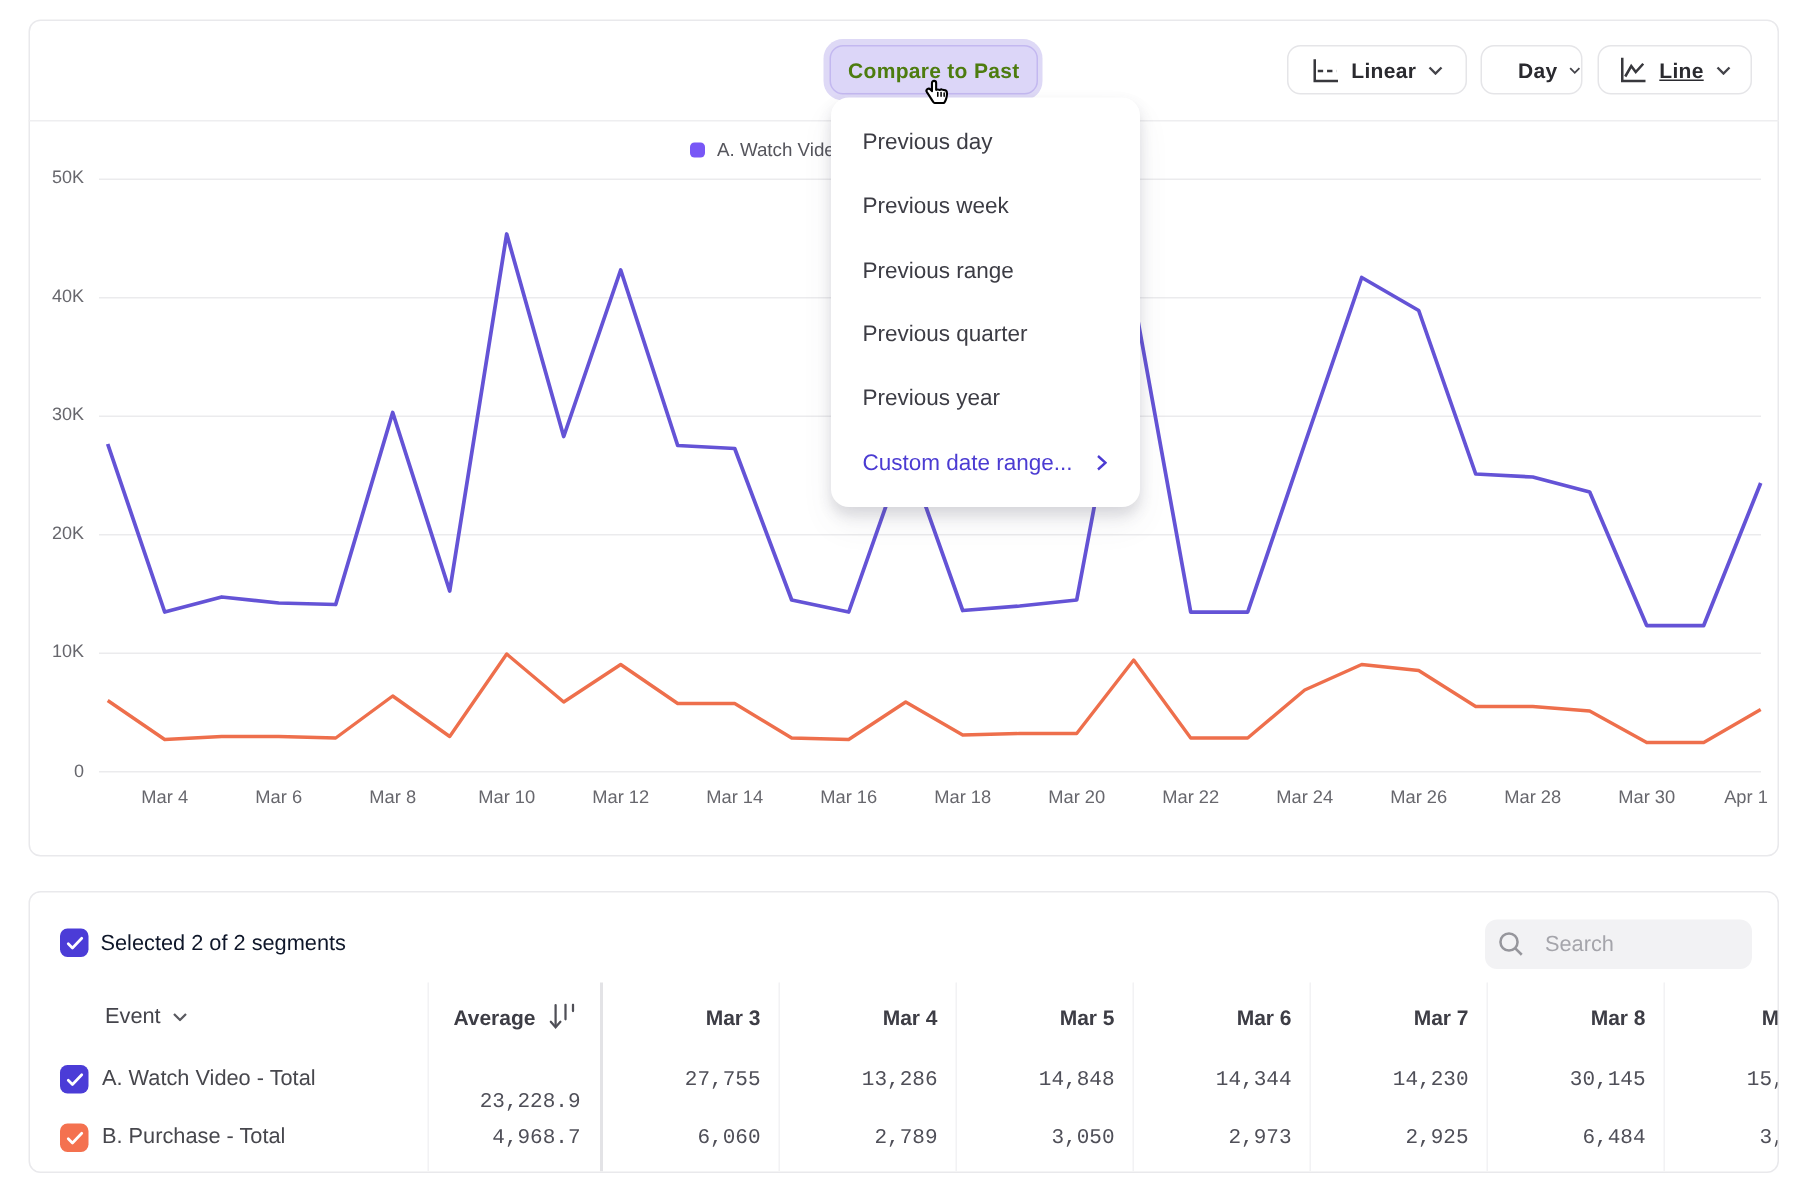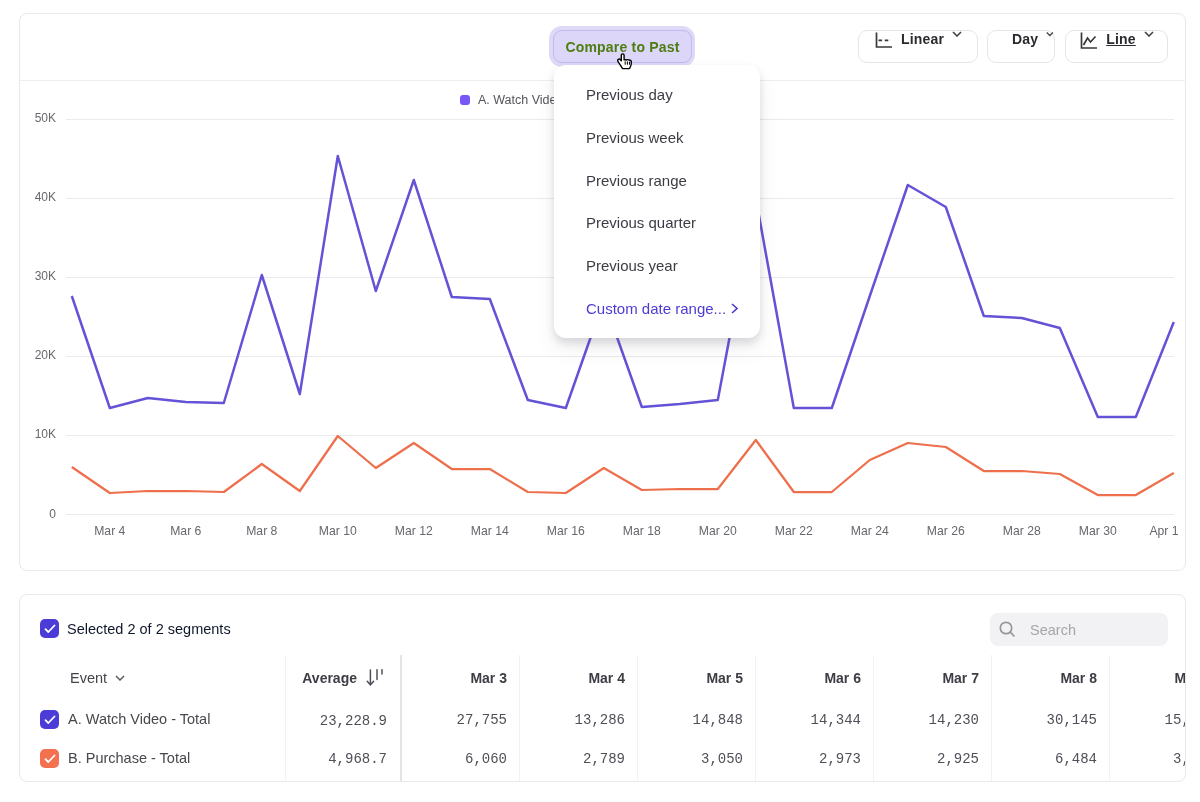--- a/index.html
+++ b/index.html
@@ -9,24 +9,24 @@
 #card2 { left:19px; top:594px; width:1167px; height:188px; overflow:hidden; }
 
 #toolbar { position:absolute; left:19px; top:13px; width:1167px; height:68px; border-bottom:1px solid #eeeef0; }
 #segctl { position:absolute; left:17px; top:17px; height:32px; border:1px solid #e5e5e8; border-radius:8px; display:flex; align-items:stretch; background:#fff; }
 .seg { display:flex; align-items:center; justify-content:center; font-size:15px; color:#5f5f66; border-right:1px solid #ebebee; white-space:nowrap; }
 .seg:last-child { border-right:none; }
 .seg.sel { background:#f3f3f4; font-weight:700; color:#26262b; }
 
 #cmpOuter { position:absolute; left:530px; top:13px; width:146px; height:41px; background:#ded9f6; border-radius:13px; }
 #cmpBtn { position:absolute; left:534px; top:17px; width:139px; height:33px; background:#dcd6f8; border:1px solid #c3b8f0; border-radius:9px; color:#4d7c0f; font-size:14px; font-weight:700; letter-spacing:0.2px; display:flex; align-items:center; justify-content:center; }
-.rbtn { position:absolute; top:17px; height:33px; border:1px solid #e5e5e8; border-radius:9px; background:#fff; display:flex; align-items:flex-start; justify-content:center; gap:8px; font-size:14px; font-weight:700; color:#2a2a2f; letter-spacing:0.2px; }
+.rbtn { position:absolute; top:17px; height:33px; border:1px solid #e5e5e8; border-radius:9px; background:#fff; display:flex; align-items:center; justify-content:center; gap:8px; font-size:14px; font-weight:700; color:#2a2a2f; letter-spacing:0.2px; }
 
 #dropdown { position:absolute; left:554px; top:64.5px; width:206px; height:273px; background:#fff; border-radius:12px; box-shadow:0 5px 9px rgba(80,80,100,0.18), 0 12px 22px rgba(80,80,100,0.07); z-index:30; padding-top:9px; }
-.mi { height:42.7px; display:flex; align-items:center; padding-left:32px; font-size:15px; color:#3c3c44; }
+.mi { height:42.7px; display:flex; align-items:center; padding-left:21px; font-size:15px; color:#3c3c44; }
 .mi.purple { color:#4b3bd2; position:relative; }
 
 #legend { position:absolute; left:460px; top:93px; display:flex; align-items:center; gap:8px; font-size:12.5px; color:#55555c; }
 .sw { width:10px; height:10px; border-radius:3px; }
 
 .chk { position:absolute; width:19px; height:19px; border-radius:5px; display:flex; align-items:center; justify-content:center; }
 .vline { position:absolute; top:61px; bottom:3px; width:1px; background:#f2f2f4; }
 .num { position:absolute; font-family:"Liberation Mono", monospace; font-size:14px; color:#4f4f58; transform:translateX(-100%); white-space:nowrap; }
 .hdr { position:absolute; font-size:14px; font-weight:700; color:#3d3d45; transform:translateX(-100%); white-space:nowrap; }
 .rowlab { position:absolute; left:48px; font-size:14.5px; color:#47474d; white-space:nowrap; }
@@ -180,21 +180,21 @@
   <div class="hdr" style="left:959px;top:75px">Mar 7</div>
   <div class="hdr" style="left:1077px;top:75px">Mar 8</div>
   <div class="hdr" style="left:1191px;top:75px">Mar 9</div>
 
   <div class="chk" style="left:20px;top:115px;background:#4b3cd7">
     <svg width="12" height="10" viewBox="0 0 12 10" fill="none" stroke="#fff" stroke-width="1.8" stroke-linecap="round" stroke-linejoin="round">
         <path d="M1.5 5.2 L4.3 8 L10.5 1.5"></path>
       </svg>
   </div>
   <div class="rowlab" style="top:116px">A. Watch Video - Total</div>
-  <div class="num" style="left:367px;top:118px">23,228.9</div>
+  <div class="num" style="left:367px;top:132px">23,228.9</div>
   <div class="num" style="left:487px;top:117px">27,755</div>
   <div class="num" style="left:605px;top:117px">13,286</div>
   <div class="num" style="left:723px;top:117px">14,848</div>
   <div class="num" style="left:841px;top:117px">14,344</div>
   <div class="num" style="left:959px;top:117px">14,230</div>
   <div class="num" style="left:1077px;top:117px">30,145</div>
   <div class="num" style="left:1195px;top:117px">15,234</div>
 
   <div class="chk" style="left:20px;top:154px;background:#f4714f">
     <svg width="12" height="10" viewBox="0 0 12 10" fill="none" stroke="#fff" stroke-width="1.8" stroke-linecap="round" stroke-linejoin="round">

